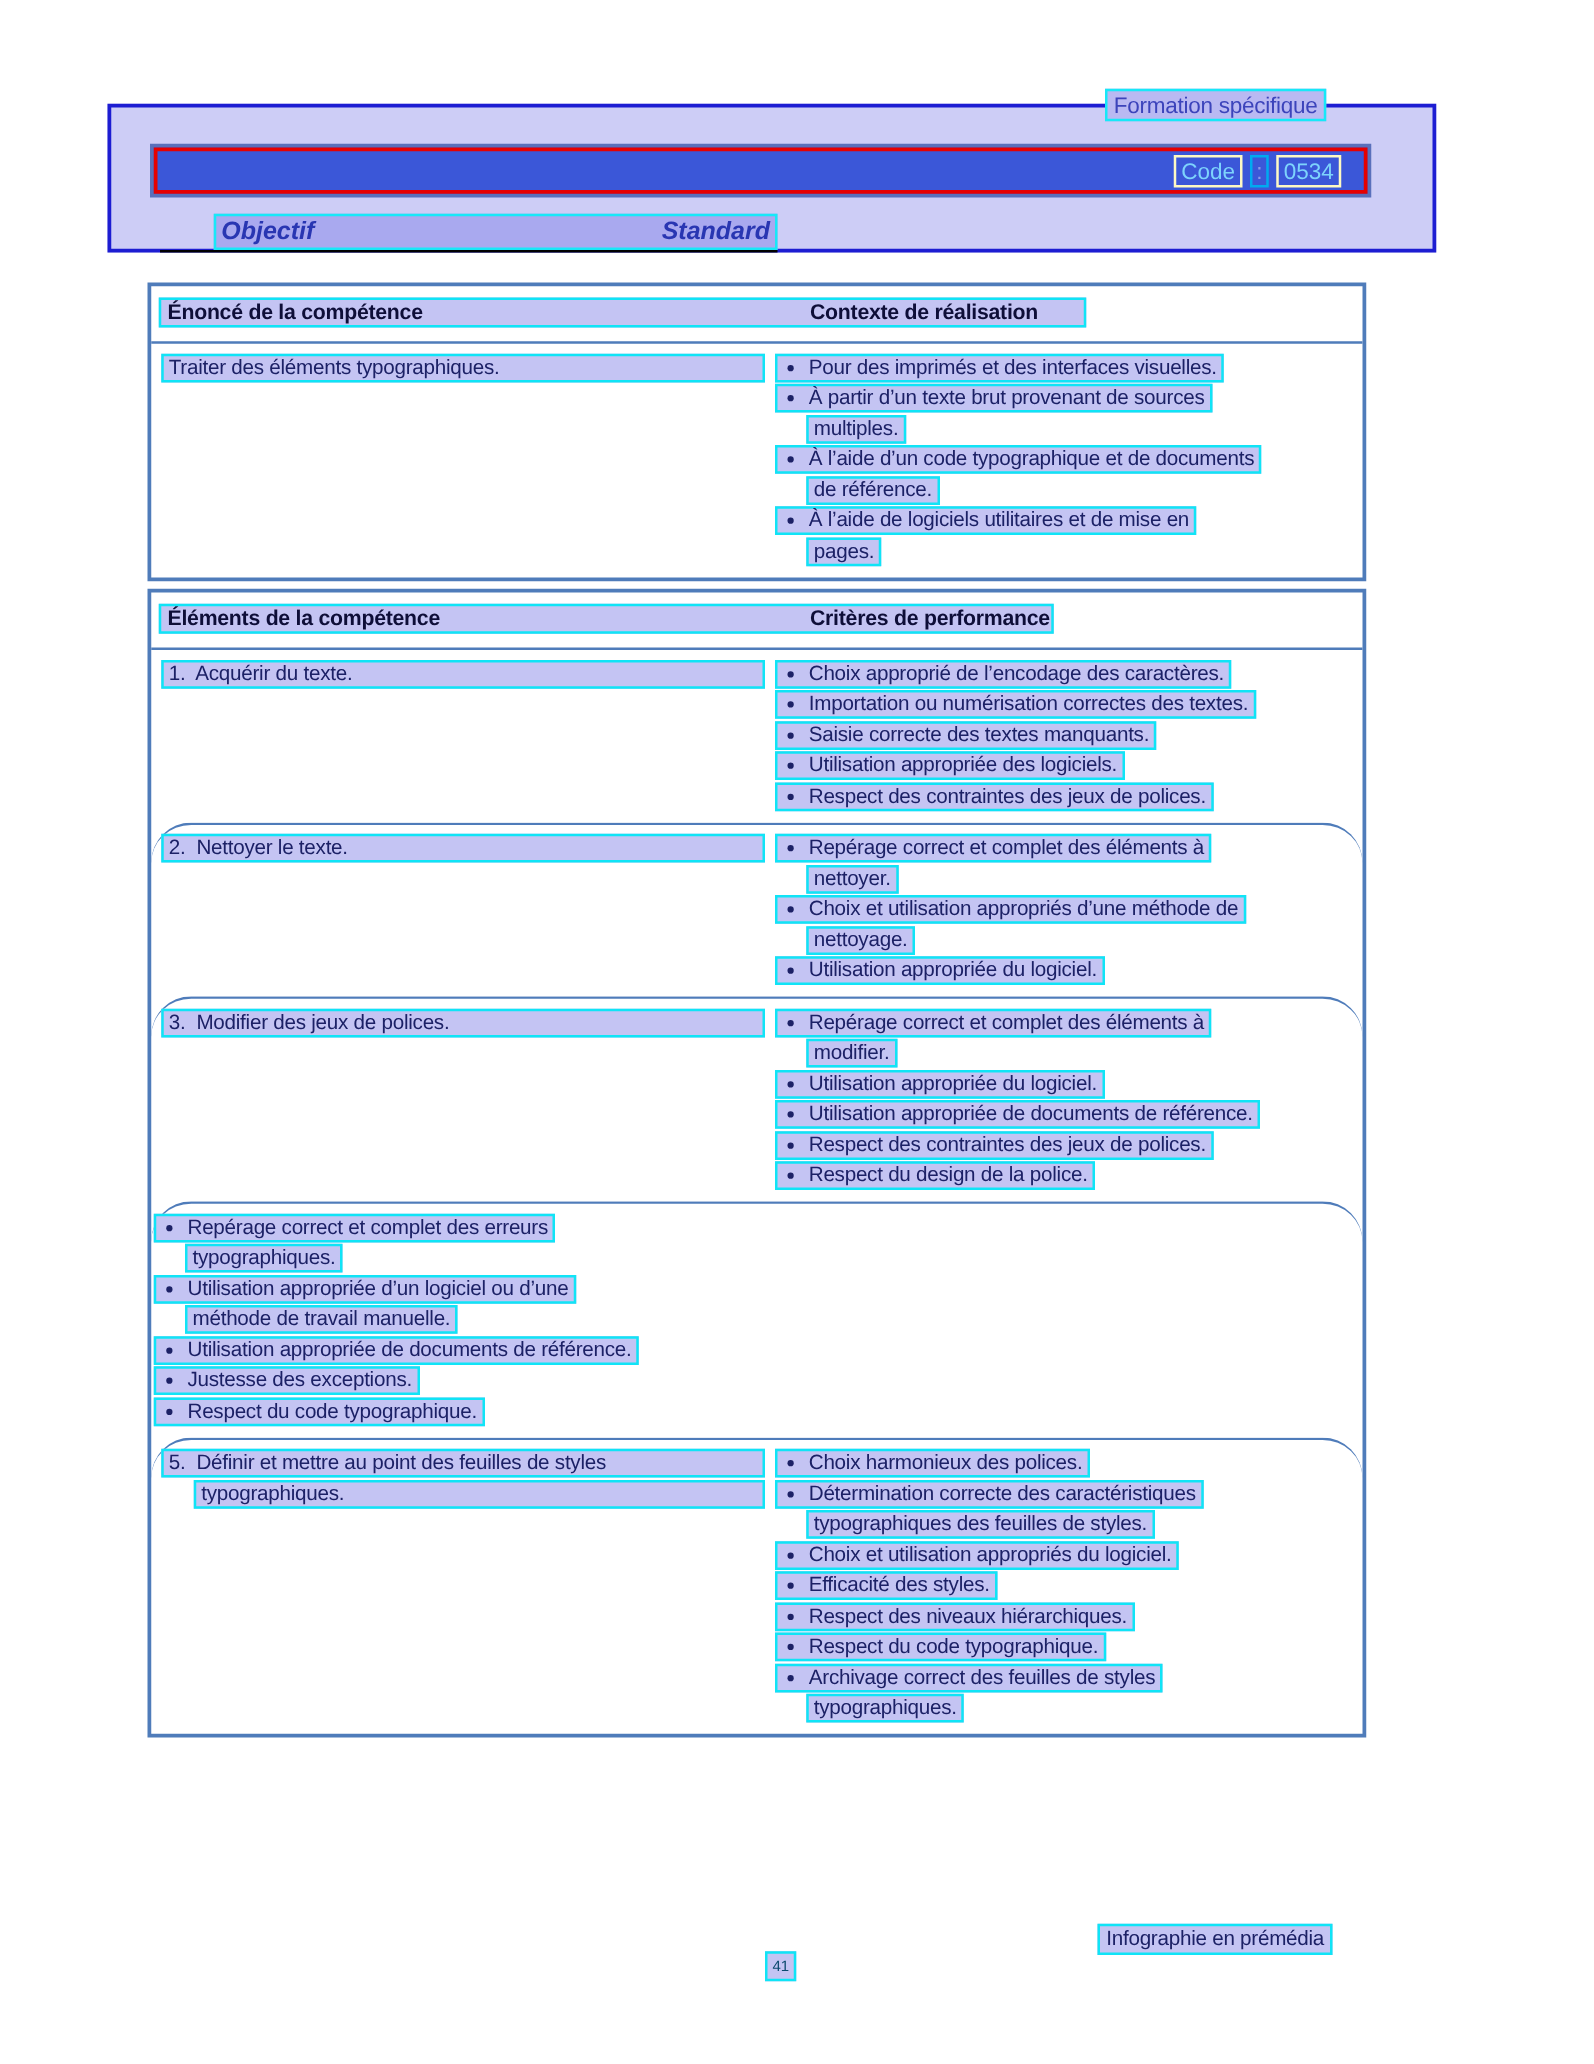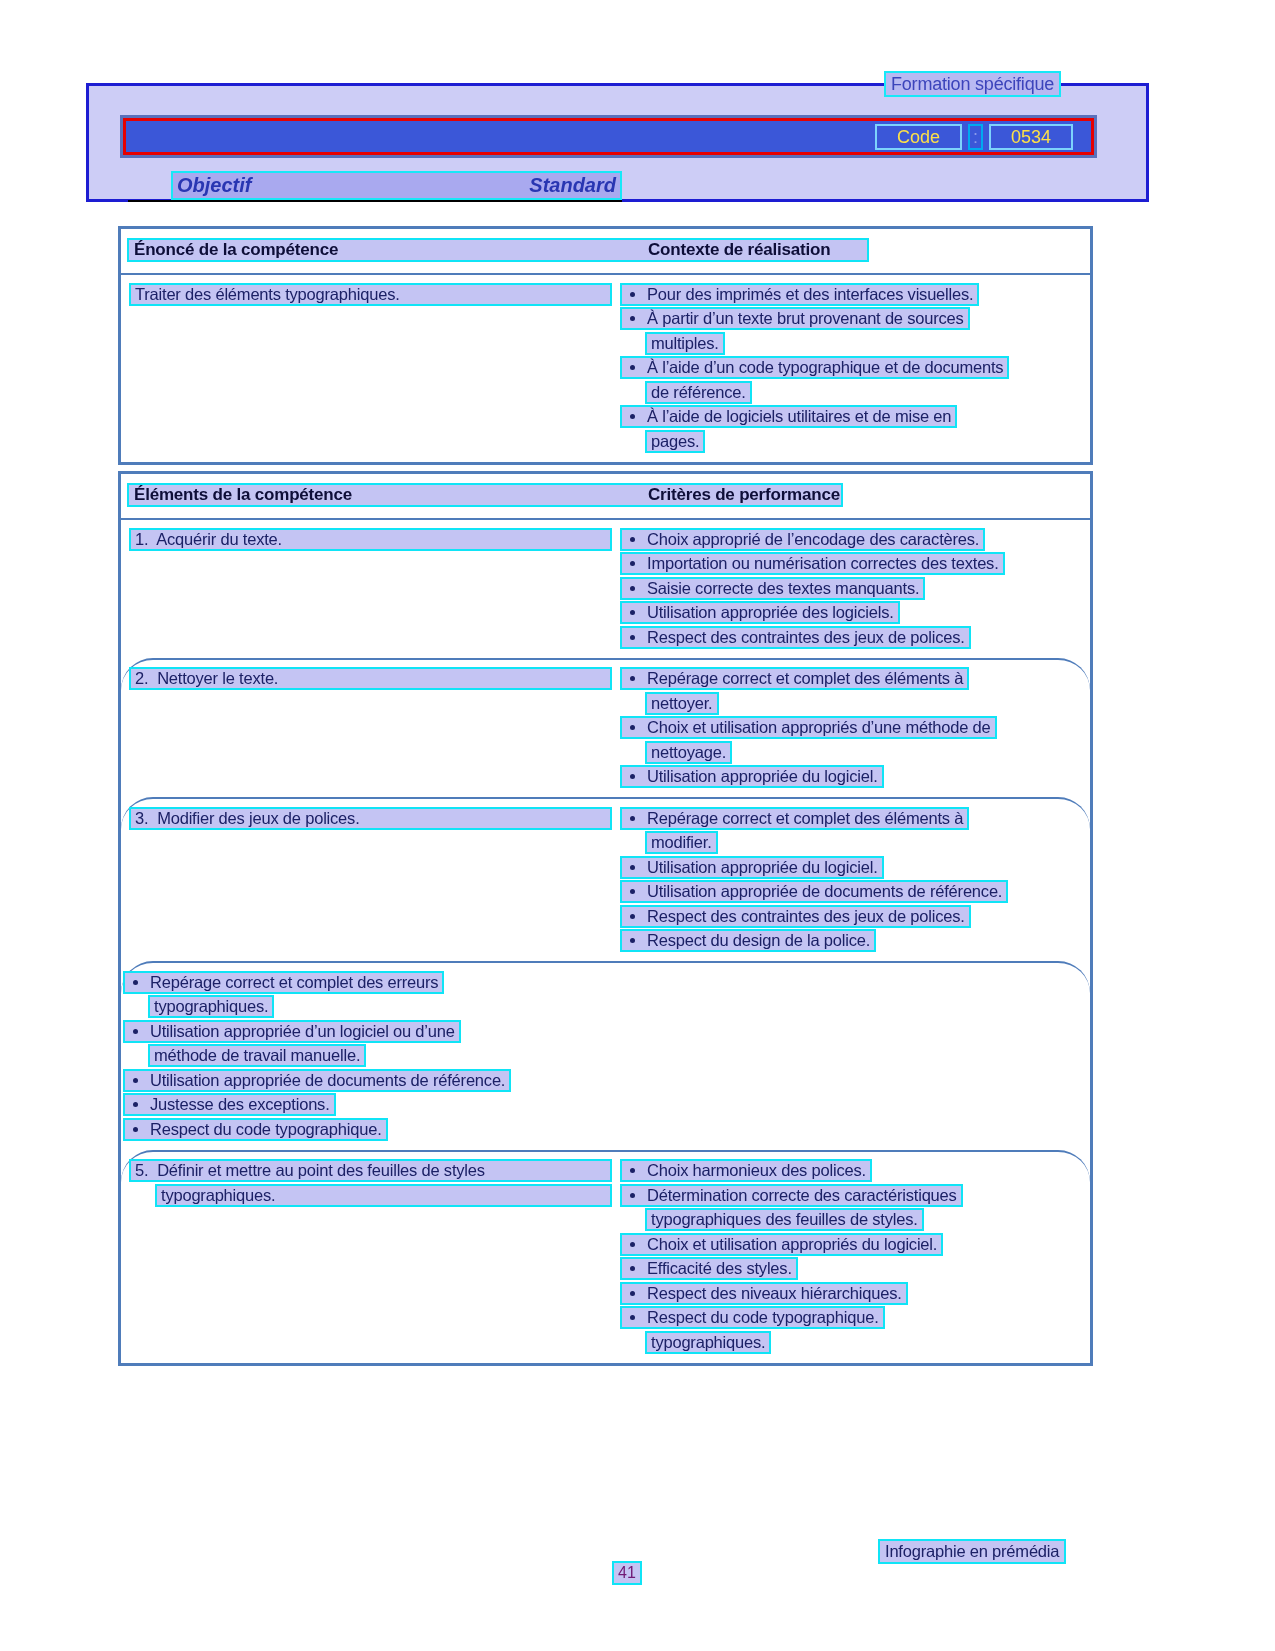--- a/index.html
+++ b/index.html
@@ -18,22 +18,22 @@
     display:flex;align-items:center;padding:0 5px;
     font-size:18px;color:#3c44bb;letter-spacing:-0.2px;white-space:pre;
   }
   .code-bar{
     position:absolute;left:123px;top:118px;width:971px;height:37px;
     background:#3b57d8;border:3px solid #e60000;box-sizing:border-box;
     box-shadow:0 0 0 3px #5a70bb;
     display:flex;align-items:center;justify-content:flex-end;padding-right:18px;
   }
   .code-bar .wordbox{
-    border:2px solid #7dd3fc;color:#fde047;font-size:18px;line-height:20px;
-    padding:1px 20px;white-space:pre;
+    border:2px solid #fef9c3;color:#7dd3fc;font-size:18px;line-height:20px;
+    padding:1px 4px;white-space:pre;
   }
   .code-bar .sepbox{
     border:2px solid #00aaf0;color:#8b99ea;font-size:18px;line-height:20px;
     padding:1px 3px;margin:0 6px;white-space:pre;
   }
   
   .heading-row{
     position:absolute;left:128px;top:171px;width:494px;height:31px;
     border-bottom:2px solid #000000;box-sizing:border-box;padding-left:43px;
   }
@@ -88,21 +88,21 @@
   .footer-hl{
     position:absolute;left:878px;top:1539px;height:21px;
     background:#c4c4f3;border:2px solid #10e4f6;
     display:flex;align-items:center;padding:0 5px;
     font-size:16.5px;color:#1c2166;white-space:pre;letter-spacing:-0.2px;
   }
   .pagenum-hl{
     position:absolute;left:612px;top:1561px;height:20px;
     background:#c4c4f3;border:2px solid #10e4f6;
     display:flex;align-items:center;padding:0 4px;
-    font-size:16px;color:#701a75;
+    font-size:12px;color:#0c4a6e;
   }
 </style>
 </head>
 <body>
 
 <div id="canvas">
 
   <div class="top-box"></div>
 
   <div class="fs-hl">
@@ -292,20 +292,23 @@
           </div>
           <div class="line">
             <span class="hl"><span class="dot"></span><span>Efficacité des styles.</span></span>
           </div>
           <div class="line">
             <span class="hl"><span class="dot"></span><span>Respect des niveaux hiérarchiques.</span></span>
           </div>
           <div class="line">
             <span class="hl"><span class="dot"></span><span>Respect du code typographique.</span></span>
           </div>
+          <div class="line">
+            <span class="hl"><span class="dot"></span><span>Archivage correct des feuilles de styles</span></span>
+          </div>
           <div class="line indent2">
             <span class="hl"><span>typographiques.</span></span>
           </div>
         </div>
       </div>
     </div>
 
   <div class="footer-hl">
     <span>Infographie en prémédia</span>
   </div>

